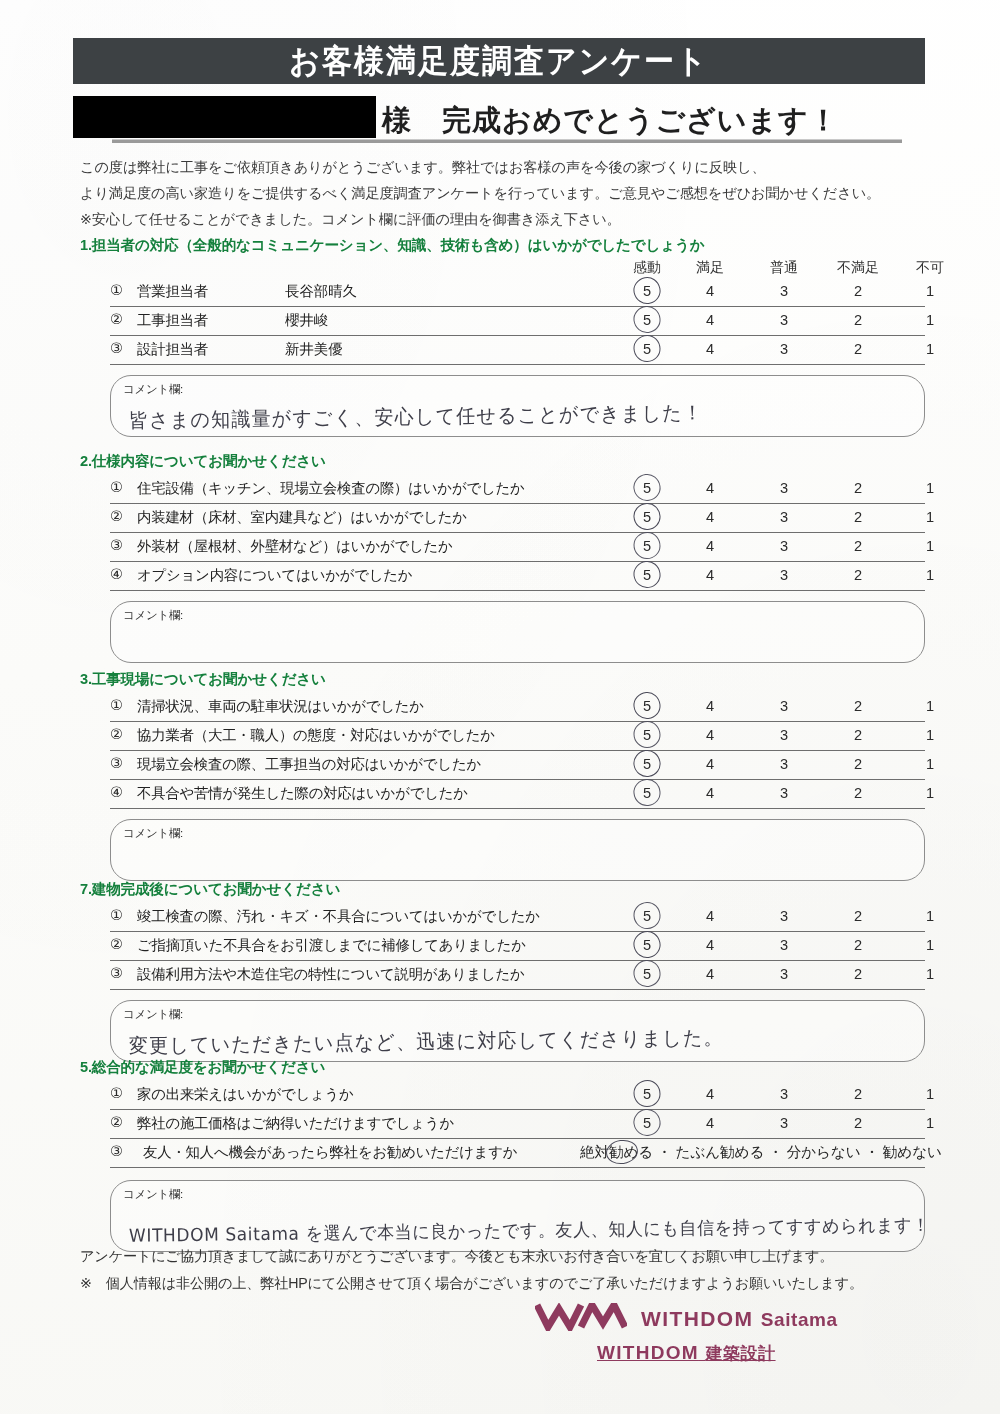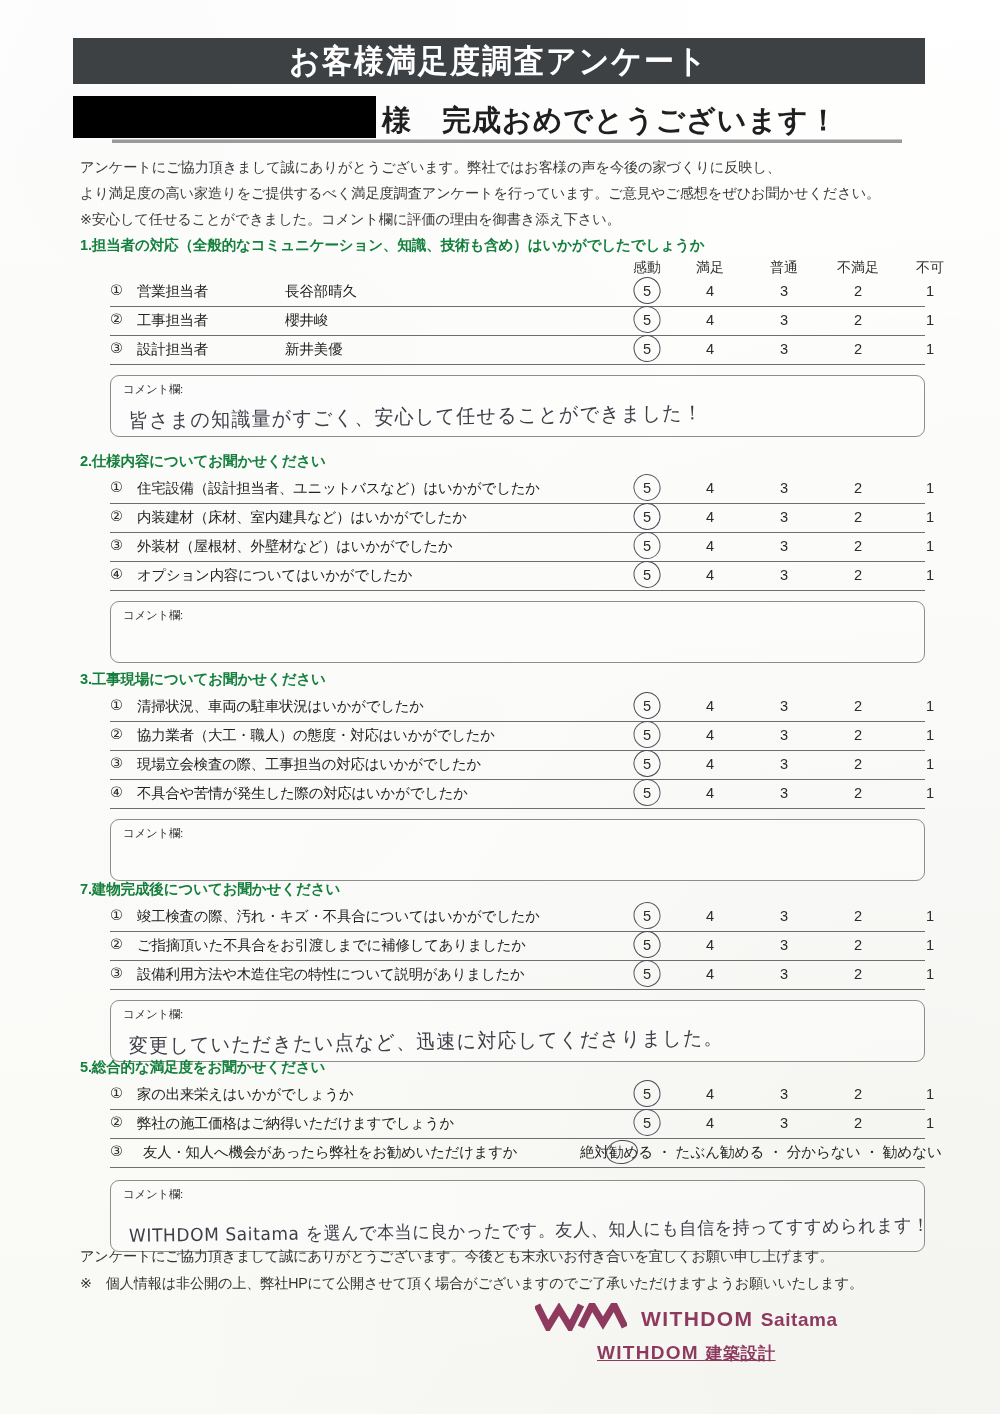--- a/index.html
+++ b/index.html
@@ -169,21 +169,21 @@
     border-radius: 50%;
     transform: translateX(-50%) rotate(-8deg);
     pointer-events: none;
   }
 
   
   .comment-box {
     position: relative;
     margin-left: 30px;
     border: 1.1px solid #8d8d8d;
-    border-radius: 9px;
+    border-radius: 21px;
     background: rgba(255,255,255,0.35);
     box-sizing: border-box;
   }
   .comment-label {
     position: absolute;
     left: 12px; top: 6px;
     font-size: 11.5px;
     color: #333;
     letter-spacing: -0.3px;
   }
@@ -244,21 +244,21 @@
   <div class="layer">
 
     <div class="title-bar">
       <span>お客様満足度調査アンケート</span>
     </div>
     <div class="name-redaction"></div>
     <div class="name-underline"></div>
     <div class="congrats">様　完成おめでとうございます！</div>
 
     <div class="intro">
-      <p>アンケートにご協力頂きまして誠にありがとうございます。弊社ではお客様の声を今後の家づくりに反映し、</p>
+      <p>この度は弊社に工事をご依頼頂きありがとうございます。弊社ではお客様の声を今後の家づくりに反映し、</p>
       <p>より満足度の高い家造りをご提供するべく満足度調査アンケートを行っています。ご意見やご感想をぜひお聞かせください。</p>
       <p>※安心して任せることができました。コメント欄に評価の理由を御書き添え下さい。</p>
     </div>
 
     <div id="sections-root">
         <div class="section" style="top: 236px;">
           <div class="sec-title">1.担当者の対応（全般的なコミュニケーション、知識、技術も含め）はいかがでしたでしょうか</div>
           <div class="scale-head">
             <span style="left: 537px;">感動</span>
             <span style="left: 600px;">満足</span>
@@ -301,21 +301,21 @@
           </div>
           <div class="comment-box" style="height: 62px; margin-top: 10px;">
             <span class="comment-label">コメント欄:</span>
             <span class="handwriting" style="top: 28px;">皆さまの知識量がすごく、安心して任せることができました！</span>
           </div>
         </div>
         <div class="section" style="top: 452px;">
           <div class="sec-title">2.仕様内容についてお聞かせください</div>
           <div class="q-row">
             <span class="q-num">①</span>
-            <span class="q-text">住宅設備（設計担当者、ユニットバスなど）はいかがでしたか</span>
+            <span class="q-text">住宅設備（キッチン、現場立会検査の際）はいかがでしたか</span>
             <span class="opt" style="left: 537px;">5</span>
             <span class="circle-mark thin" style="left: 537px; transform: translateX(-50%) rotate(-9deg);"></span>
             <span class="opt" style="left: 600px;">4</span>
             <span class="opt" style="left: 674px;">3</span>
             <span class="opt" style="left: 748px;">2</span>
             <span class="opt" style="left: 820px;">1</span>
           </div>
           <div class="q-row">
             <span class="q-num">②</span>
             <span class="q-text">内装建材（床材、室内建具など）はいかがでしたか</span>

